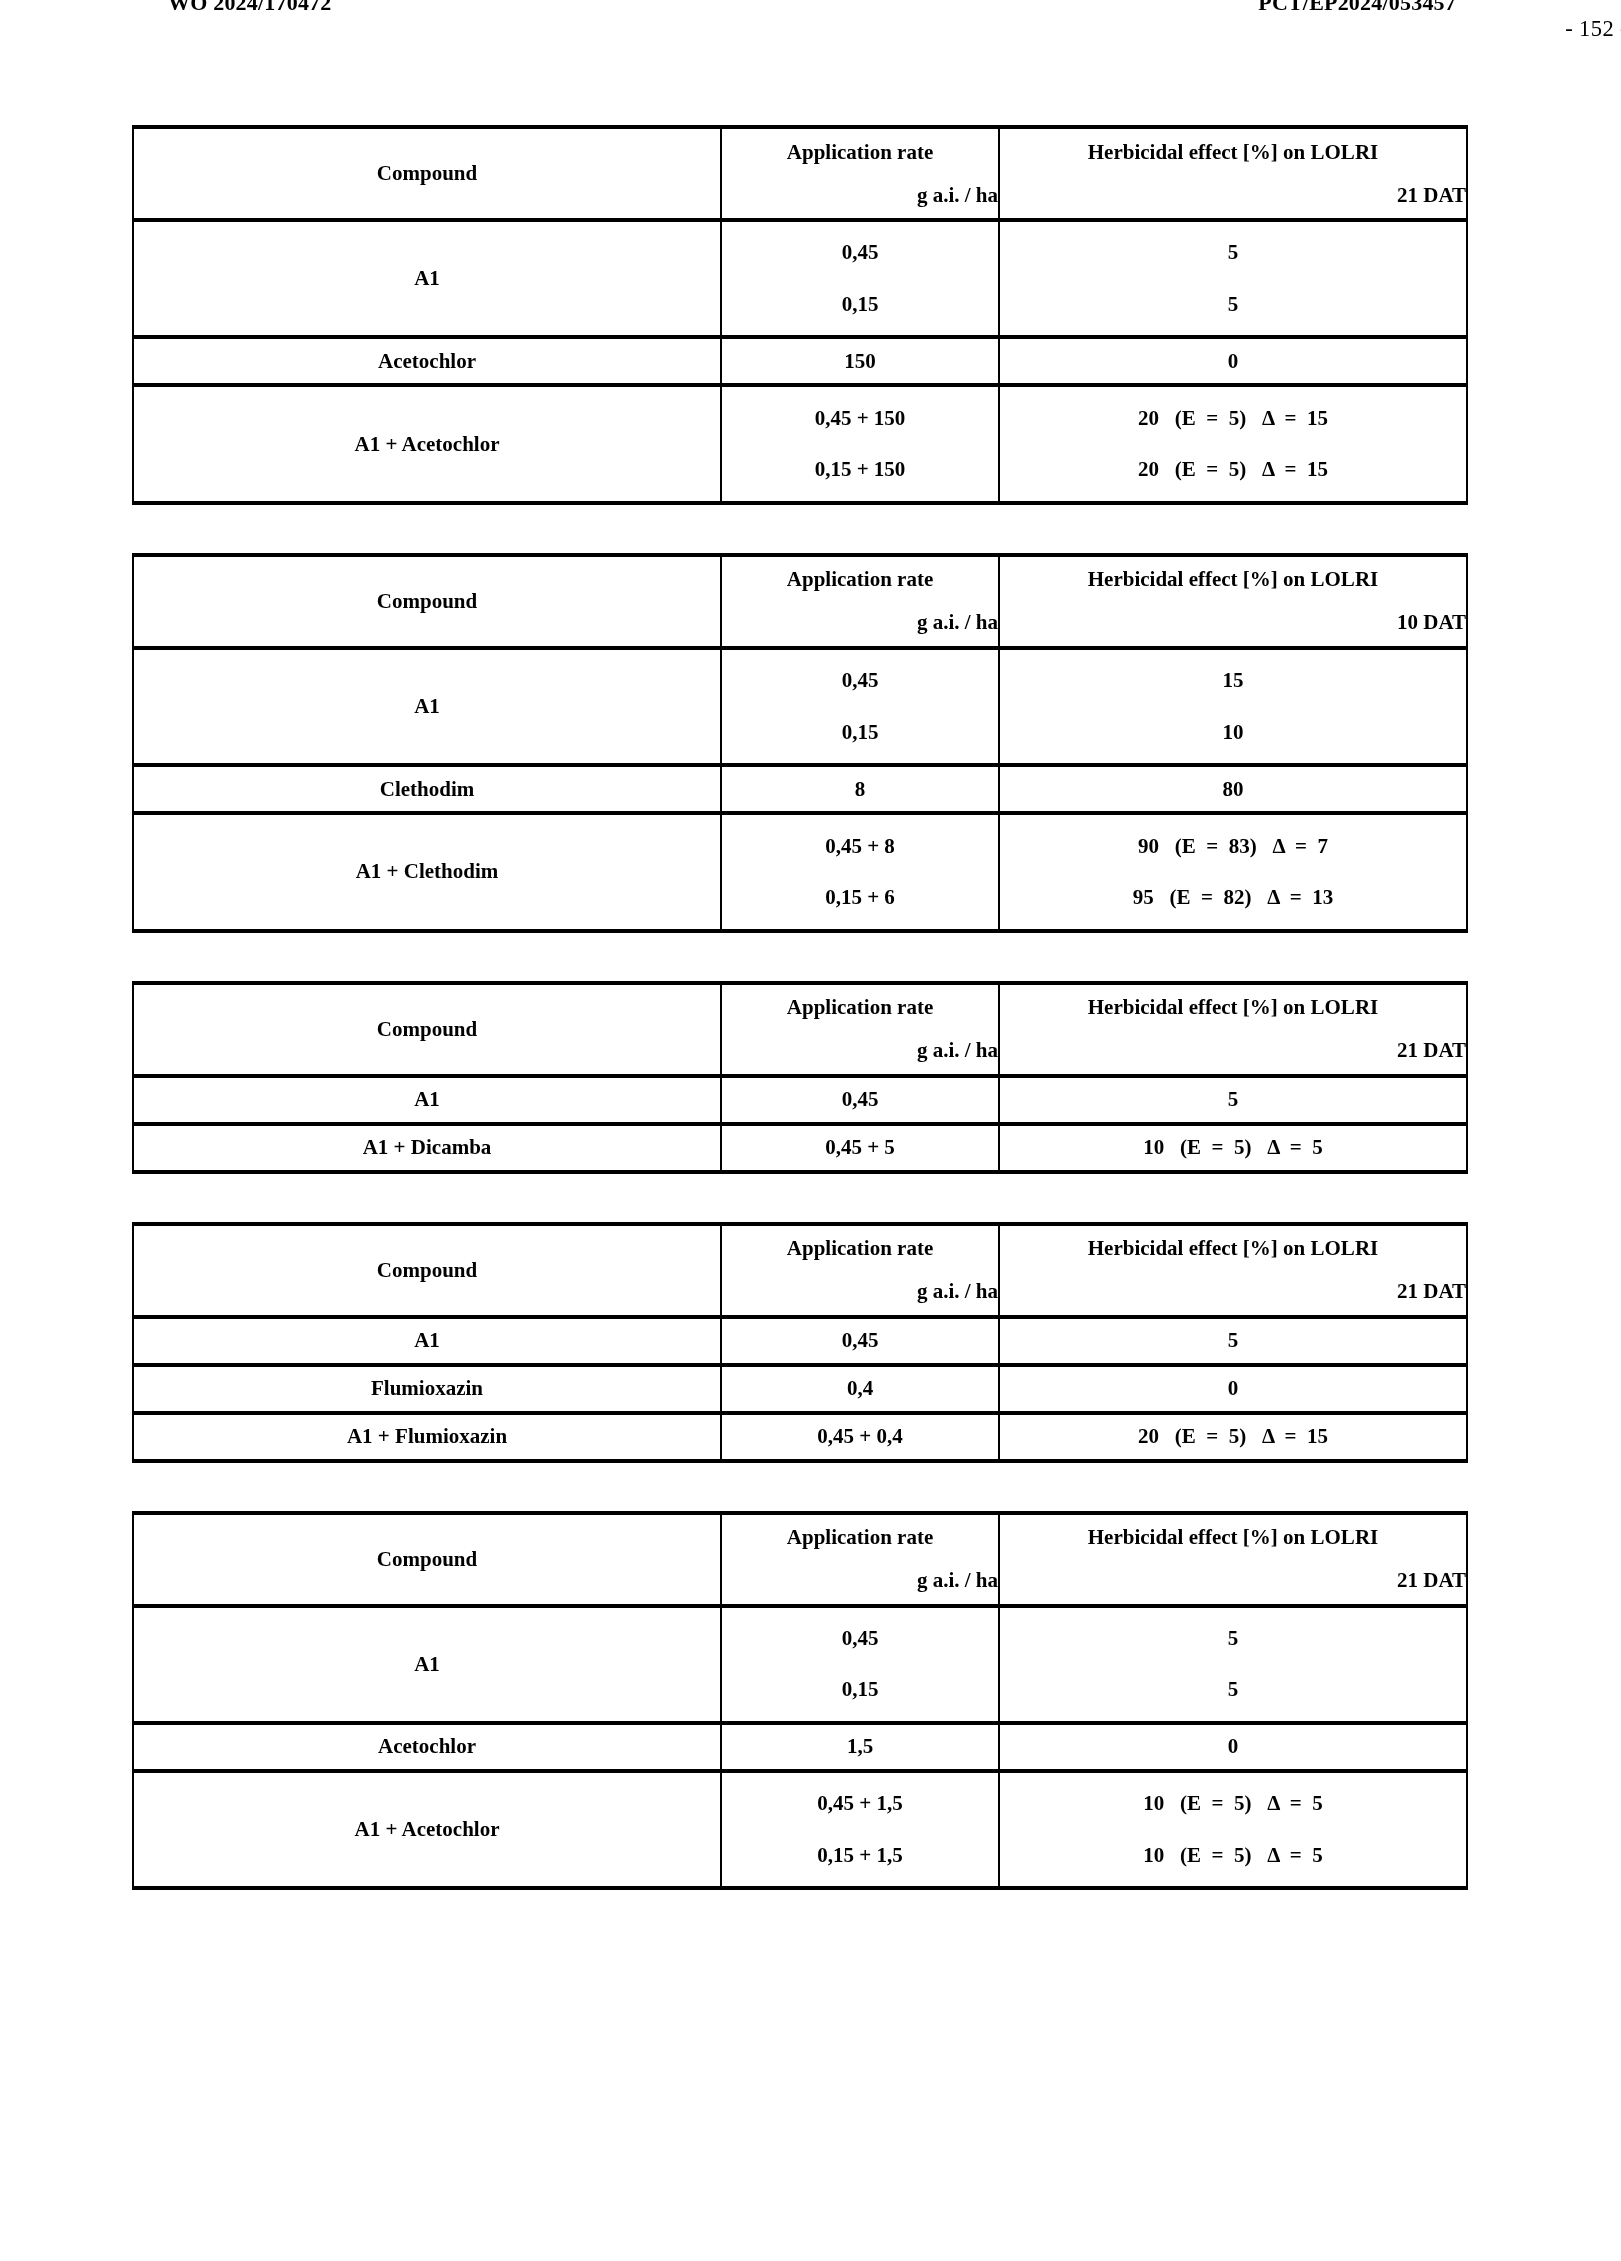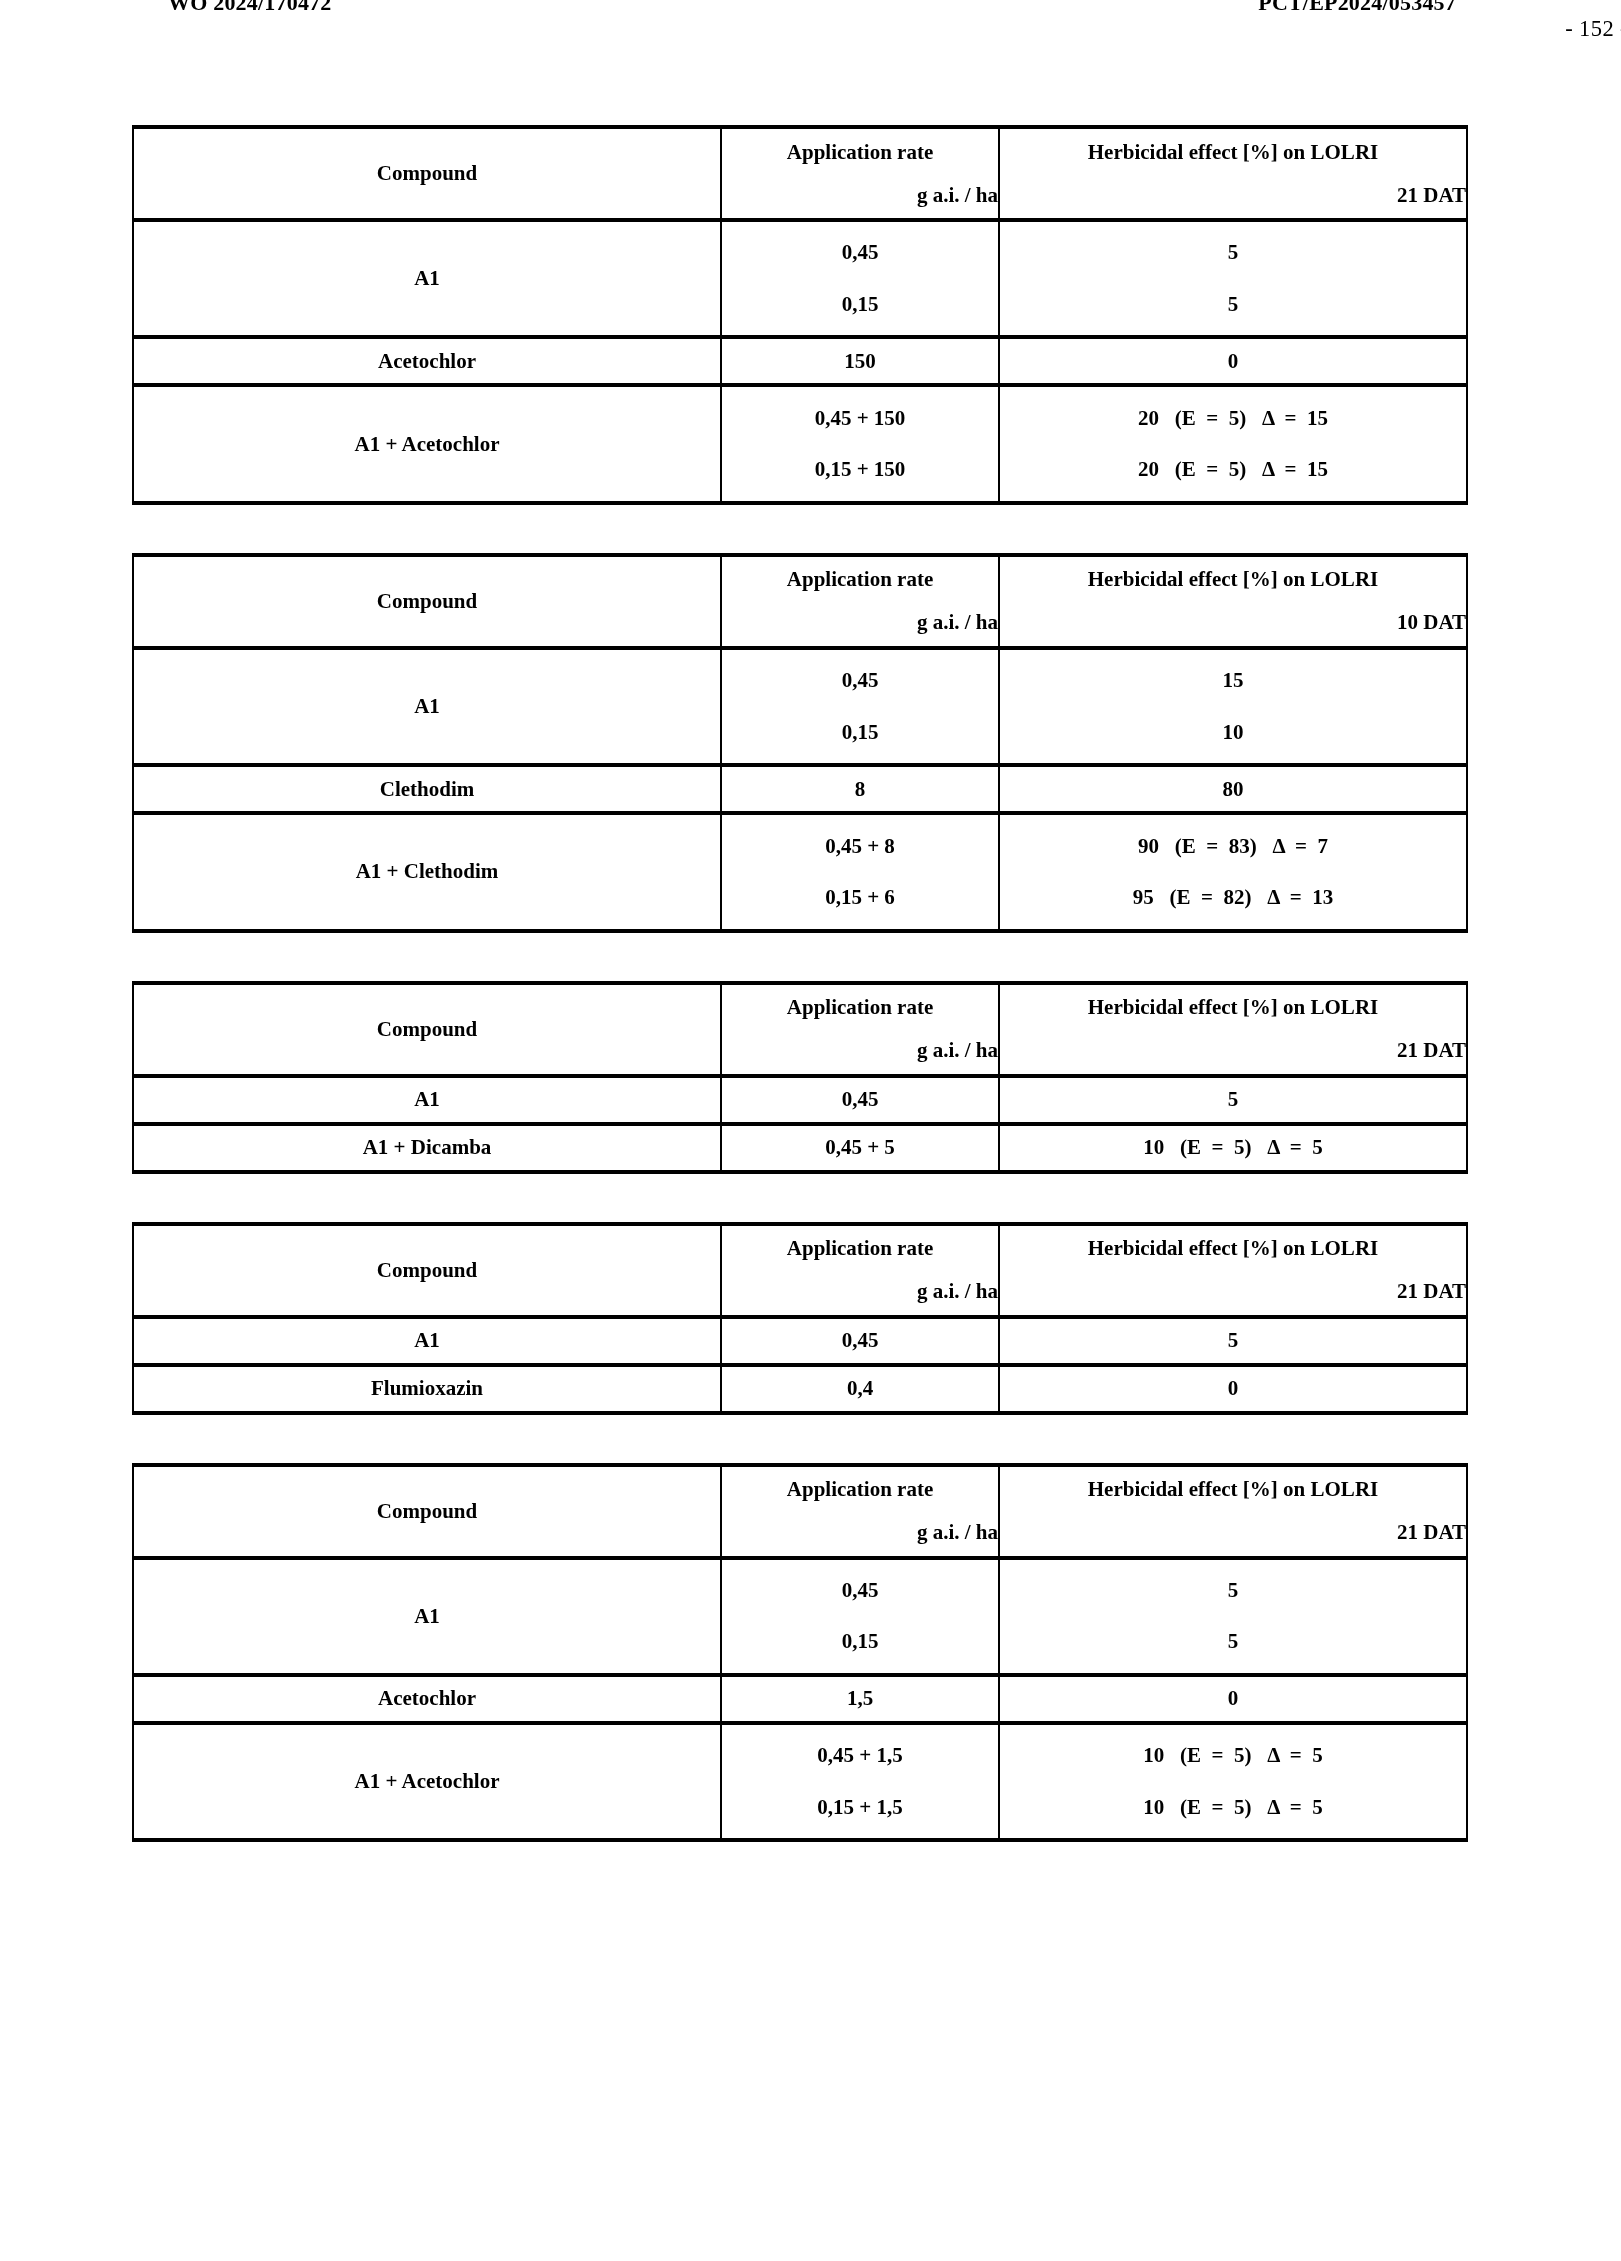--- a/index.html
+++ b/index.html
@@ -281,20 +281,25 @@
         <tr class="data-row">
           <td>A1</td>
           <td class="cell-mid num">0,45</td>
           <td class="num">5</td>
         </tr>
         <tr class="data-row">
           <td>Flumioxazin</td>
           <td class="cell-mid num">0,4</td>
           <td class="num">0</td>
         </tr>
+        <tr class="data-row">
+          <td>A1 + Flumioxazin</td>
+          <td class="cell-mid num">0,45 + 0,4</td>
+          <td class="num">20   (E  =  5)   Δ  =  15</td>
+        </tr>
       </tbody>
     </table>
     <table class="effect-table">
       <colgroup>
         <col class="c1">
         <col class="c2">
         <col class="c3">
       </colgroup>
       <tbody>
         <tr class="hdr-row">

